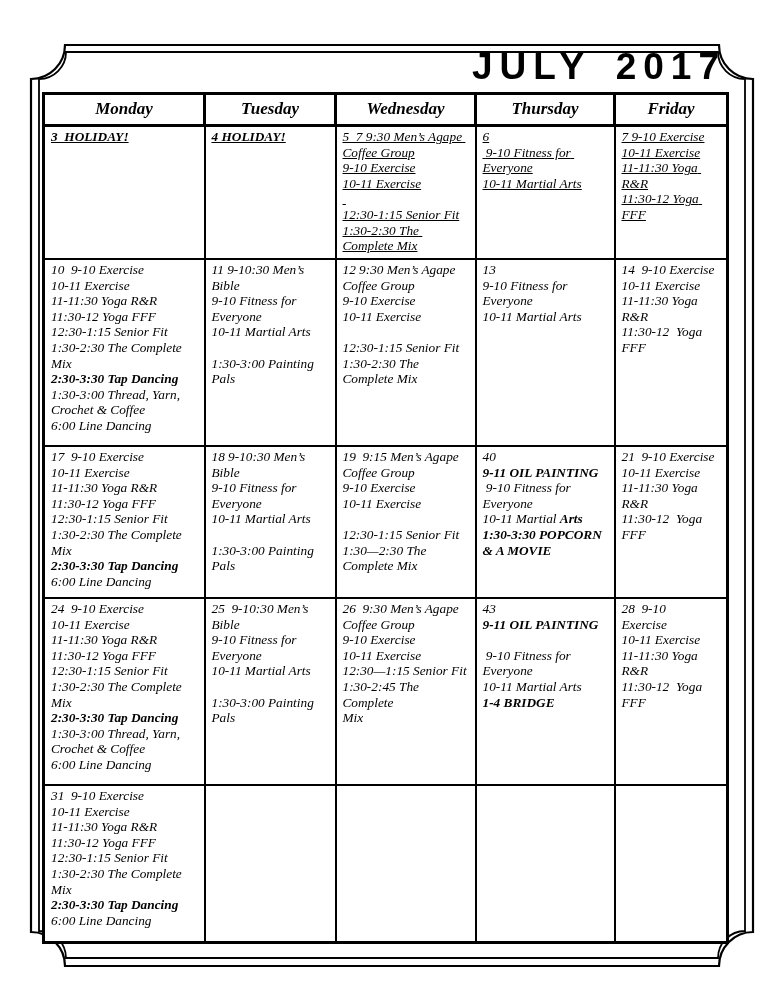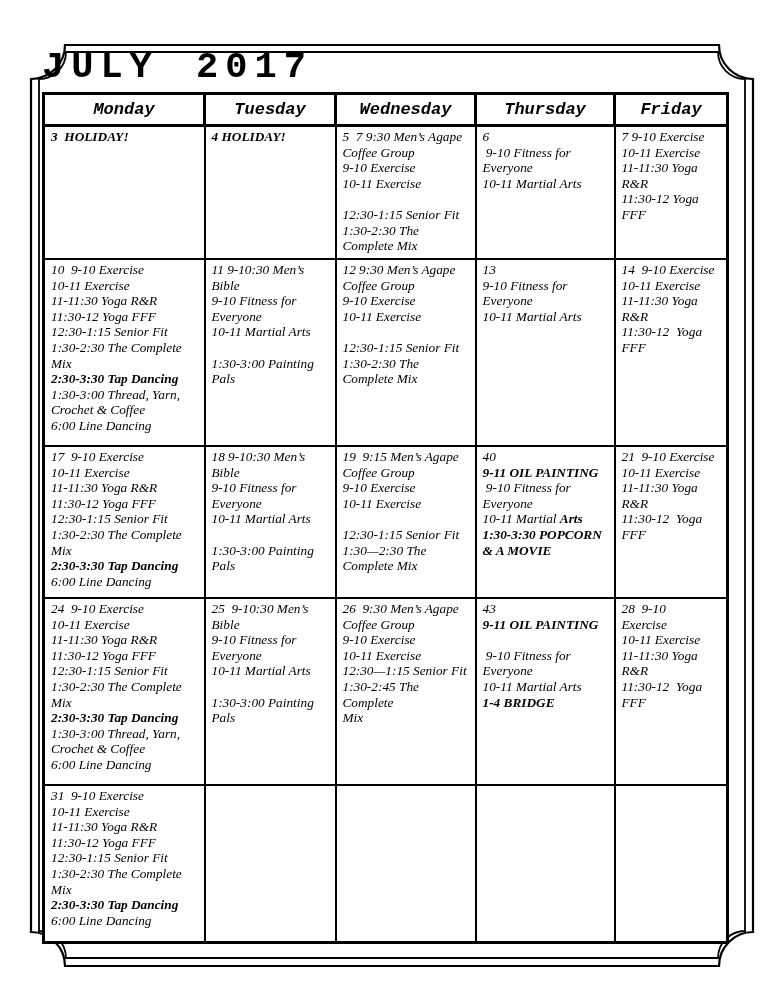--- a/index.html
+++ b/index.html
@@ -21,58 +21,58 @@
     top: 0;
     width: 768px;
     height: 994px;
     pointer-events: none;
   }
   .page-title {
     position: absolute;
     left: 42px;
     top: 46px;
     width: 684px;
-    text-align: left;
-    font-family: Liberation Mono, monospace;
+    text-align: right;
+    font-family: Liberation Sans, sans-serif;
     font-weight: bold;
     font-size: 37px;
     letter-spacing: 7px;
     word-spacing: 8px;
     color: #000000;
     white-space: nowrap;
   }
   table.calendar {
     position: absolute;
     left: 42px;
     top: 92px;
     width: 684px;
     border-collapse: collapse;
     table-layout: fixed;
     background: #ffffff;
   }
   table.calendar th {
     border: 3px solid #000000;
-    font-family: Liberation Mono, monospace;
+    font-family: Liberation Serif, serif;
     font-style: italic;
     font-weight: bold;
     font-size: 17px;
     text-align: center;
     padding: 2px 0 3px 0;
     height: 24px;
     color: #000000;
   }
   table.calendar td {
     border: 2px solid #000000;
     vertical-align: top;
     padding: 2px 3px 2px 6px;
     overflow: hidden;
     color: #000000;
   }
   table.calendar { border: 3px solid #000000; }
-  tr.week-0 td { height: 127px; }
+  tr.week-0 td { height: 127px; text-decoration: underline; }
   tr.week-1 td { height: 181px; margin-top: 8px; }
   tr.week-2 td { height: 146px; }
   tr.week-3 td { height: 181px; }
   tr.week-4 td { height: 151px; }
   .line {
     font-family: "Liberation Serif", serif;
     font-style: italic;
     font-size: 13.3px;
     line-height: 15.6px;
     white-space: pre-wrap;

